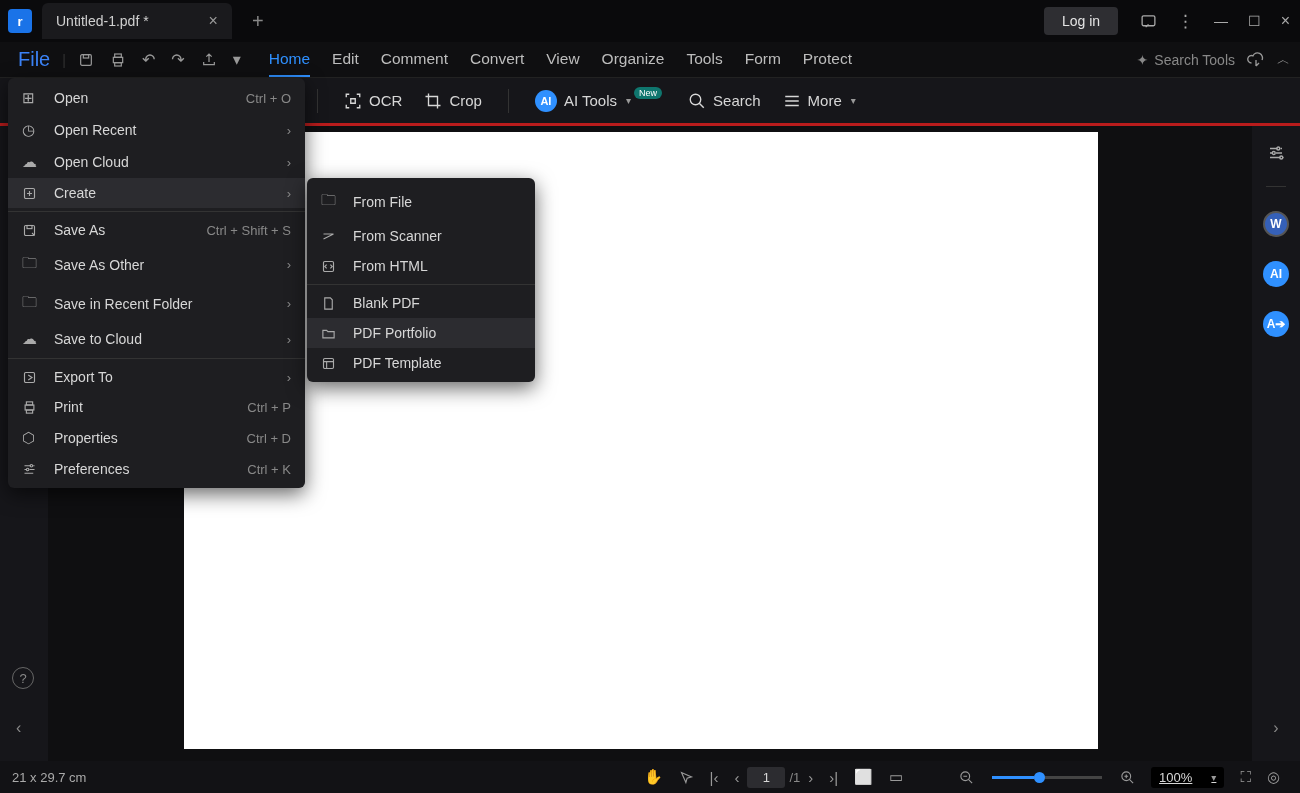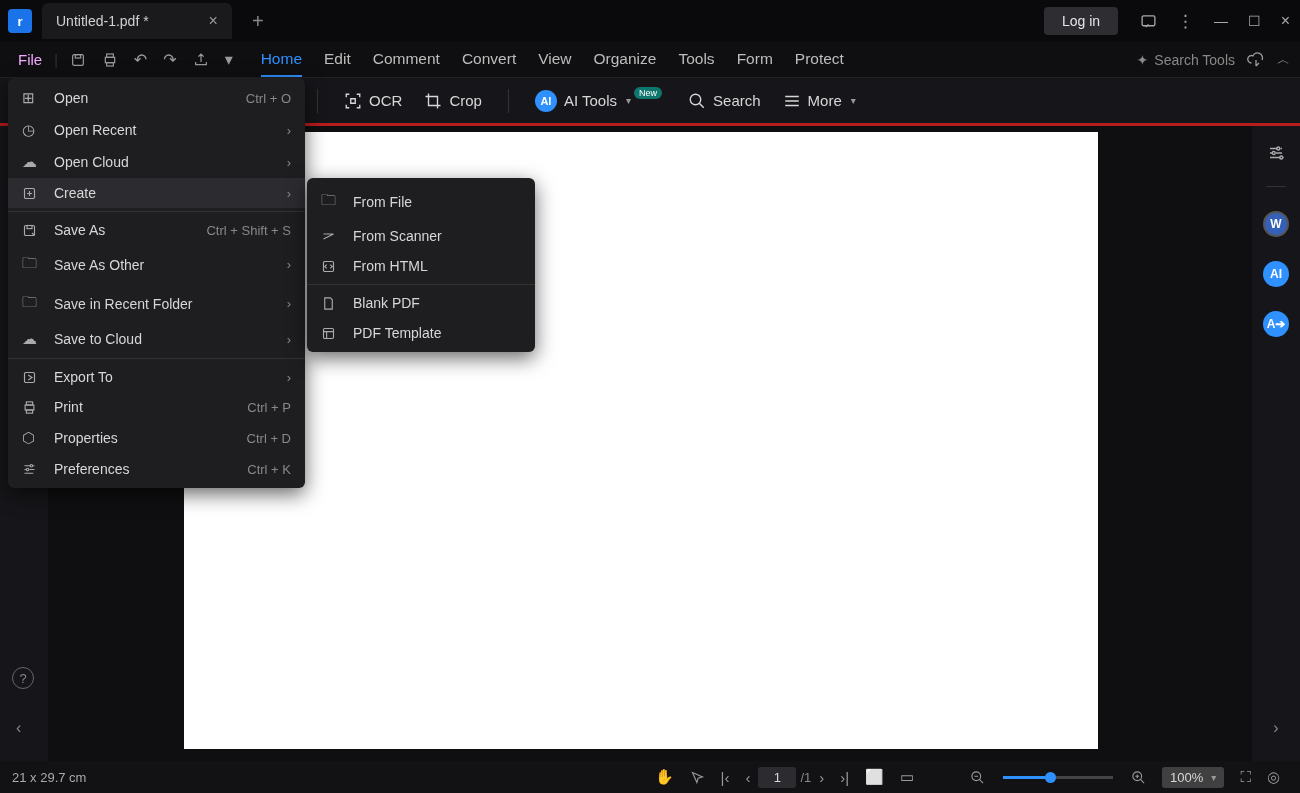--- a/index.html
+++ b/index.html
@@ -11,21 +11,21 @@
 .tab { background: #1a1a1d; height: 36px; padding: 0 14px; display: flex; align-items: center; gap: 60px; border-radius: 6px 6px 0 0; color: #d0d0d0; }
 .tab-close { color: #999; font-size: 16px; cursor: pointer; }
 .new-tab { color: #888; font-size: 20px; margin-left: 20px; cursor: pointer; }
 .title-spacer { flex: 1; }
 .login-btn { background: #2e2e32; color: #e4e4e4; padding: 6px 18px; border-radius: 4px; margin-right: 12px; font-size: 14px; }
 .title-icon { color: #aaa; margin: 0 10px; font-size: 17px; }
 .win-btn { color: #aaa; margin: 0 10px; font-size: 14px; }
 
 
 .menu-bar { height: 36px; background: #0f0f11; display: flex; align-items: center; padding: 0 10px; border-bottom: 1px solid #222; }
-.menu-file { color: #f0abfc; padding: 0 8px; font-size: 15px; }
+.menu-file { color: #3b82f6; padding: 0 8px; font-size: 20px; }
 .menu-divider { color: #333; margin: 0 4px; }
 .menu-icon { color: #999; margin: 0 8px; font-size: 16px; }
 .main-tabs { display: flex; gap: 22px; margin-left: 20px; }
 .main-tab { color: #bdbdbd; font-size: 15.5px; padding: 7px 0; cursor: pointer; }
 .main-tab.active { color: #2f90ff; border-bottom: 2px solid #2f90ff; }
 .menu-right { margin-left: auto; display: flex; align-items: center; gap: 12px; color: #999; }
 .search-tools { display: flex; align-items: center; gap: 6px; color: #888; font-size: 14px; }
 
 
 .toolbar { height: 48px; background: #16161a; display: flex; align-items: center; padding: 0 16px; gap: 22px; border-bottom: 3px solid #b91c1c; }
@@ -69,21 +69,21 @@
 
 
 .status-bar { position: absolute; bottom: 0; left: 0; right: 0; height: 32px; background: #121215; display: flex; align-items: center; padding: 0 12px; color: #aaa; font-size: 13px; justify-content: center; }
 .status-spacer { flex: 1; }
 .status-icon { margin: 0 8px; color: #999; font-size: 15px; }
 .page-input { background: #2c2c30; border: none; color: #d7d7d7; width: 38px; text-align: center; padding: 3px; border-radius: 3px; font-size: 13px; }
 .page-total { color: #888; margin-left: 4px; }
 .zoom-slider { width: 110px; height: 3px; background: #444; position: relative; margin: 0 10px; }
 .zoom-fill { position: absolute; left: 0; top: 0; height: 100%; width: 38%; background: #2f90ff; }
 .zoom-thumb { position: absolute; left: 38%; top: -4px; width: 11px; height: 11px; background: #2f90ff; border-radius: 50%; }
-.zoom-select { background: #404040; padding: 3px 8px; border-radius: 3px; color: #d7d7d7; margin: 0 8px; display: flex; align-items: center; gap: 6px; }
+.zoom-select { background: #000000; padding: 3px 8px; border-radius: 3px; color: #d7d7d7; margin: 0 8px; display: flex; align-items: center; gap: 17px; text-decoration: underline; }
 
 svg { display: block; }
 </style>
 </head>
 <body>
 
 <div class="title-bar">
   <div class="app-logo">r</div>
   <div class="tab">
     <span>Untitled-1.pdf *</span>
@@ -349,20 +349,28 @@
     <span>From HTML</span>
   </div>
   <div class="sub-sep"></div>
   <div class="sub-item">
     <span class="sub-item-icon">
       <svg width="15" height="15" viewBox="0 0 24 24" fill="none" stroke="currentColor" stroke-width="1.8">
           <path d="M6 3h9l3 3v15H6z"></path>
         </svg>
     </span>
     <span>Blank PDF</span>
+  </div>
+  <div class="sub-item hover">
+    <span class="sub-item-icon">
+      <svg width="15" height="15" viewBox="0 0 24 24" fill="none" stroke="currentColor" stroke-width="1.8">
+          <path d="M3 7h6l2 2h10v10H3z"></path>
+        </svg>
+    </span>
+    <span>PDF Portfolio</span>
   </div>
   <div class="sub-item">
     <span class="sub-item-icon">
       <svg width="15" height="15" viewBox="0 0 24 24" fill="none" stroke="currentColor" stroke-width="1.8">
           <rect x="4" y="4" width="16" height="16" rx="2"></rect>
           <path d="M4 9h16M9 9v11"></path>
         </svg>
     </span>
     <span>PDF Template</span>
   </div>

